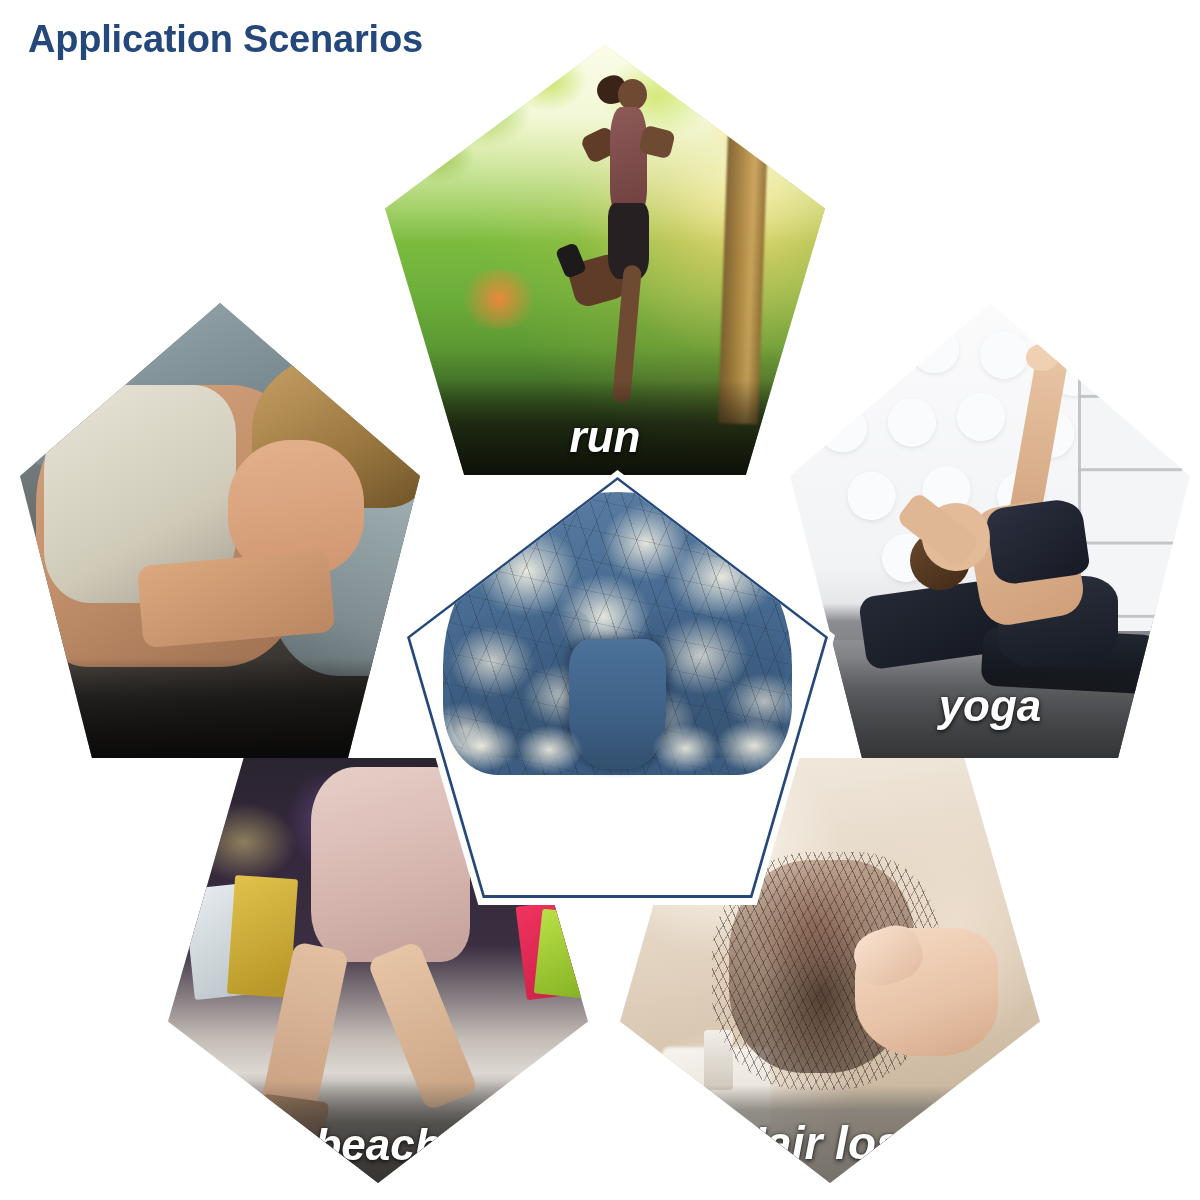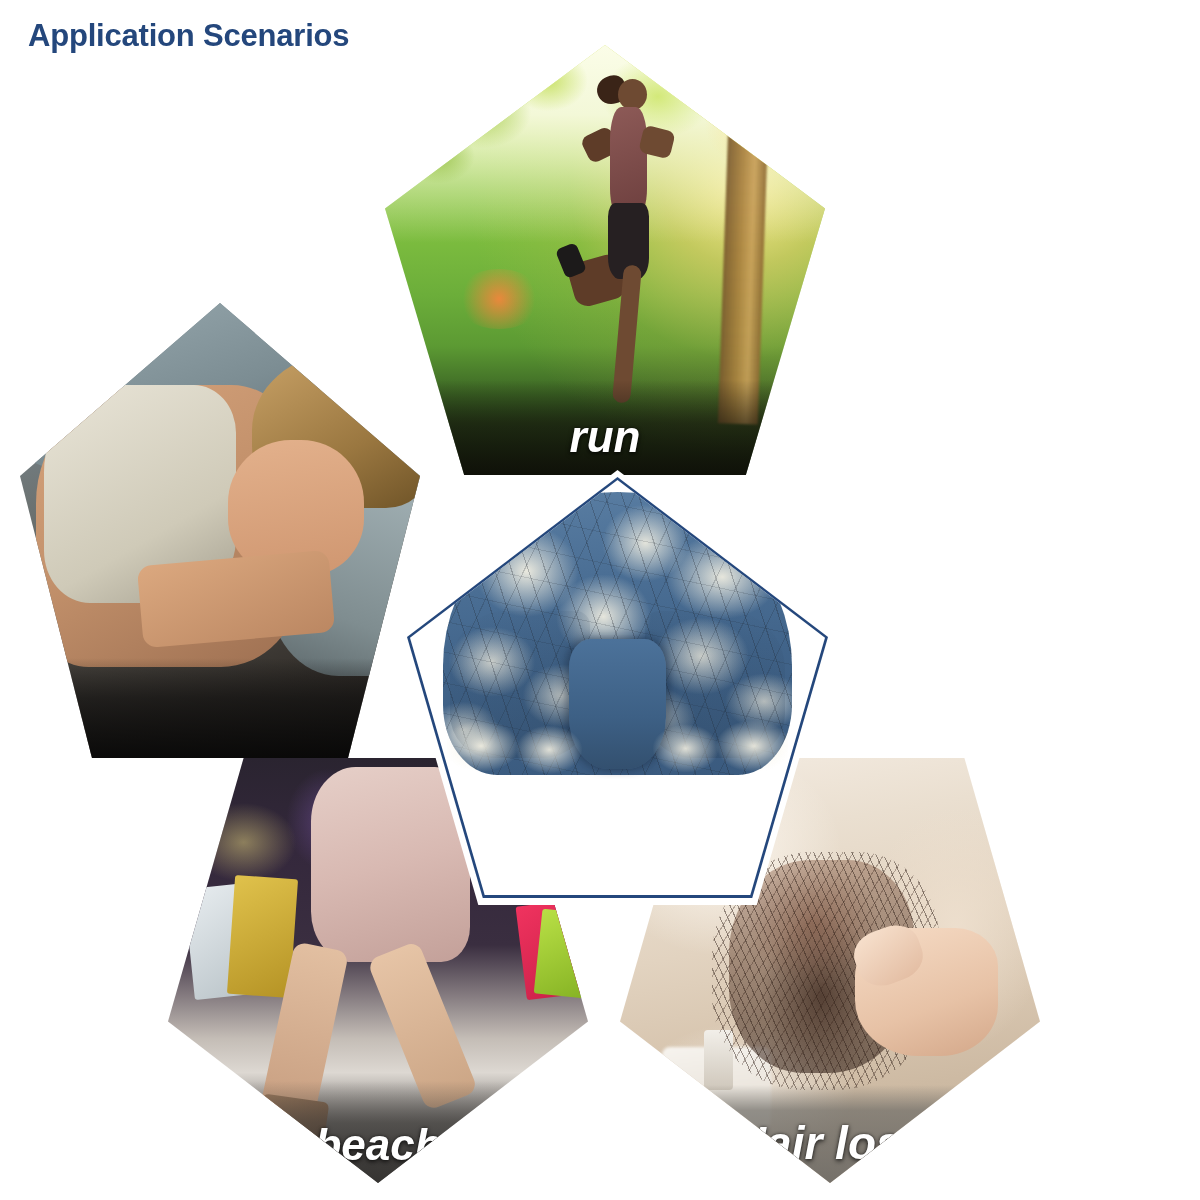--- a/index.html
+++ b/index.html
@@ -8,21 +8,21 @@
     background:#ffffff;
     font-family:"Liberation Sans", sans-serif;
     overflow:hidden;
     position:relative;
   }
   #stage{position:absolute;left:0;top:0;width:1200px;height:1200px;}
 
   
   .page-title{
     position:absolute;left:28px;top:18px;
-    font-size:31px;font-weight:bold;
+    font-size:38px;font-weight:bold;
     color:#24477C;
     letter-spacing:-0.2px;
     white-space:nowrap;
     z-index:40;
   }
 
   
   .pent{
     position:absolute;
     overflow:hidden;
@@ -358,20 +358,39 @@
       <div class="pillow2"></div>
       <div class="body"></div>
       <div class="top"></div>
       <div class="hair"></div>
       <div class="face"></div>
       <div class="arm"></div>
     </div>
     <div class="label-band"></div>
   </div>
 
+  <div class="pent pent-up" id="cell-yoga">
+    <div class="photo">
+      <div class="dots"></div>
+      <div class="shelf"></div>
+      <div class="mat"></div>
+      <div class="y-armup"></div>
+      <div class="y-hand"></div>
+      <div class="y-leg"></div>
+      <div class="y-calf"></div>
+      <div class="y-hip"></div>
+      <div class="y-torso"></div>
+      <div class="y-bra"></div>
+      <div class="y-hairbun"></div>
+      <div class="y-head"></div>
+      <div class="y-armdn"></div>
+    </div>
+    <div class="label-band"></div>
+    <div class="scene-label">yoga</div>
+  </div>
 
   <div class="pent pent-down" id="cell-beach">
     <div class="photo">
       <div class="bokeh"></div>
       <div class="bag-a"></div>
       <div class="bag-b"></div>
       <div class="bag-c"></div>
       <div class="bag-d"></div>
       <div class="arm"></div>
       <div class="dress"></div>

